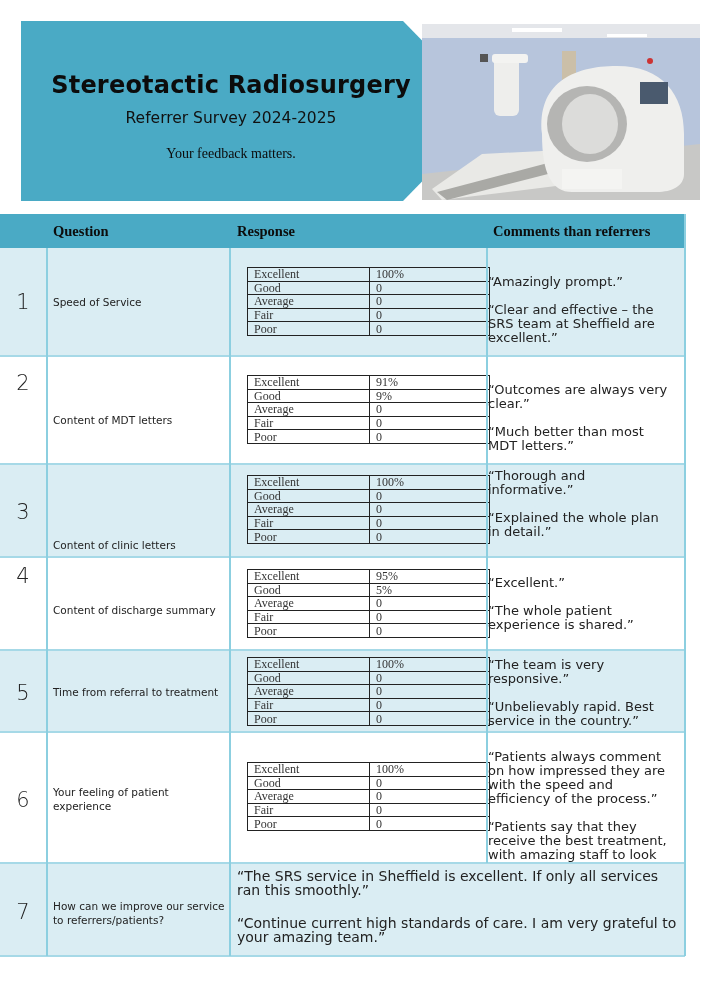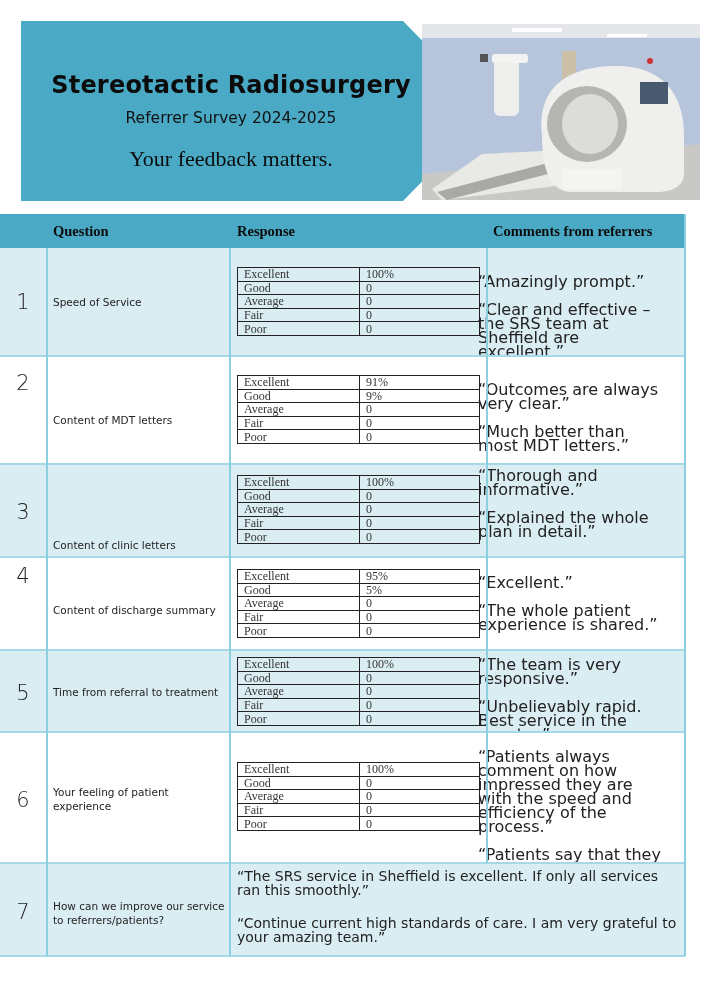--- a/index.html
+++ b/index.html
@@ -4,41 +4,41 @@
   <style>
     html, body { margin: 0; padding: 0; background: #ffffff; }
     body { width: 707px; height: 1000px; position: relative; overflow: hidden; font-family: "DejaVu Sans", sans-serif; color: #111; }
 
     
     .banner { position: absolute; left: 21px; top: 21px; width: 478px; height: 180px; }
     .banner svg { position: absolute; left: 0; top: 0; }
     .banner-text { position: absolute; left: 0; top: 0; width: 420px; height: 173px; text-align: center; }
     .title { position: absolute; left: 0; width: 420px; top: 50px; font-family: "DejaVu Sans", sans-serif; font-weight: bold; font-size: 24px; letter-spacing: 0.2px; color: #0c0c0c; }
     .subtitle { position: absolute; left: 0; width: 420px; top: 88px; font-family: "DejaVu Sans", sans-serif; font-size: 15.5px; color: #111; }
-    .tagline { position: absolute; left: 0; width: 420px; top: 125px; font-family: "Liberation Serif", serif; font-size: 22px; color: #0c0c0c; }
+    .tagline { position: absolute; left: 0; width: 420px; top: 125px; font-family: "Liberation Serif", serif; font-size: 14px; color: #0c0c0c; }
 
     .photo { position: absolute; left: 422px; top: 24px; width: 278px; height: 176px; overflow: hidden; }
 
     
     .survey { position: absolute; left: 0; top: 214px; width: 685px; }
     .row { position: absolute; left: 0; width: 685px; box-sizing: border-box; }
     .row.shaded { background: #daedf3; }
     .row.white { background: #ffffff; }
     .hdr { position: absolute; left: 0; top: 0; width: 685px; height: 34px; background: #4aaac5; }
     .hdr span { position: absolute; top: 9px; font-family: "Liberation Serif", serif; font-weight: bold; font-size: 14.5px; color: #0c0c0c; }
     .vline { position: absolute; top: 34px; width: 1.5px; background: #8ccfe0; }
     .hline { position: absolute; left: 0; width: 685px; height: 2px; background: #a6d9e7; }
     .rborder { position: absolute; left: 684px; top: 0; width: 1.5px; background: #8ccfe0; }
 
     .num { position: absolute; left: 0; width: 46px; text-align: center; font-family: "DejaVu Sans", sans-serif; font-size: 21px; font-weight: 300; color: #222; }
     .q { position: absolute; left: 53px; width: 172px; font-family: "DejaVu Sans", sans-serif; font-size: 10.5px; line-height: 14px; color: #222; }
-    .resp { position: absolute; left: 237px; width: 243px; border-collapse: collapse; font-family: "Liberation Serif", serif; font-size: 12px; color: #333; }
+    .resp { position: absolute; left: 247px; width: 243px; border-collapse: collapse; font-family: "Liberation Serif", serif; font-size: 12px; color: #333; }
     .resp td { border: 1px solid #222; height: 12.6px; padding: 0 0 0 6px; line-height: 12px; }
     .resp td.lbl { width: 115px; }
-    .cm { position: absolute; left: 478px; width: 186px; font-family: "DejaVu Sans", sans-serif; font-size: 16px; line-height: 14px; color: #222; }
+    .cm { position: absolute; left: 488px; width: 186px; font-family: "DejaVu Sans", sans-serif; font-size: 13px; line-height: 14px; color: #222; }
     .cm p { margin: 0 0 14px 0; }
     .cm7 { position: absolute; left: 237px; width: 445px; font-family: "DejaVu Sans", sans-serif; font-size: 14px; line-height: 14px; color: #222; }
     .cm7 p { margin: 0 0 19px 0; }
   </style>
 </head>
 <body>
 
 <div class="banner">
   <svg width="478" height="180">
     <polygon points="0,0 382,0 470,90 382,180 0,180" fill="#4aaac5"></polygon>
@@ -76,21 +76,21 @@
     <ellipse cx="168" cy="100" rx="28" ry="30" fill="#dcdcda"></ellipse>
     <rect x="218" y="58" width="28" height="22" fill="#4a5a6e"></rect>
     <rect x="140" y="145" width="60" height="20" fill="#f4f4f2"></rect>
   </svg>
 </div>
 
 <div class="survey">
   <div class="hdr">
     <span style="left:53px;">Question</span>
     <span style="left:237px;">Response</span>
-    <span style="left:493px;">Comments from referrers</span>
+    <span style="left:493px;">Comments than referrers</span>
   </div>
 
   <div class="row shaded" style="top:34px;height:108px;">
     <div class="num" style="top:42px;">1</div>
     <div class="q" style="top:47px;">Speed of Service</div>
     <table class="resp" style="top:19px;">
       <tbody>
           <tr>
             <td class="lbl">Excellent</td>
             <td>100%</td>

